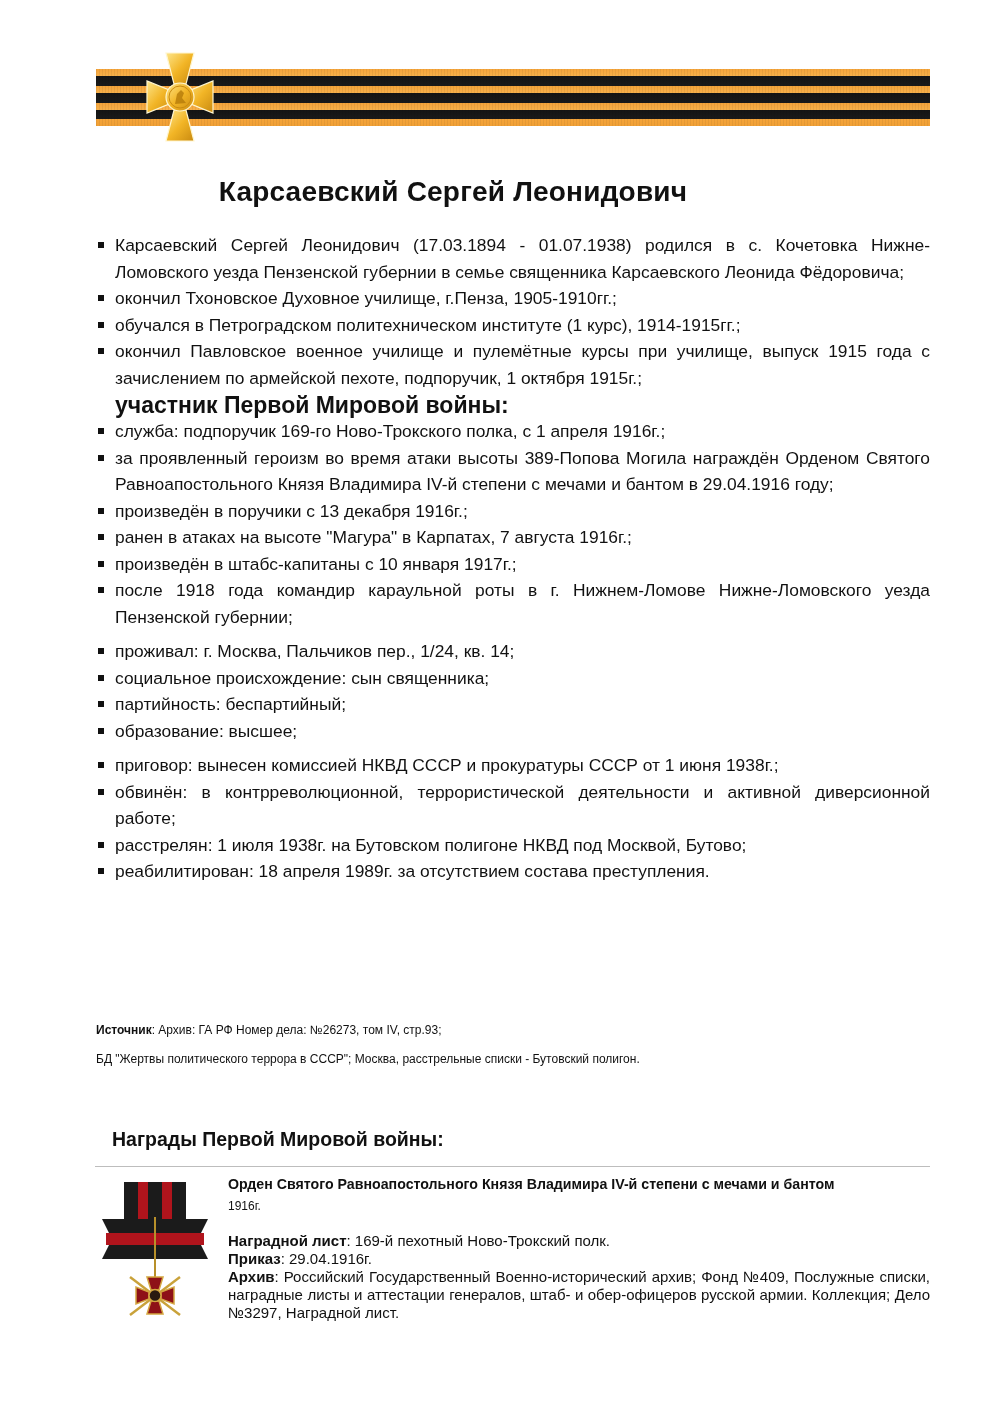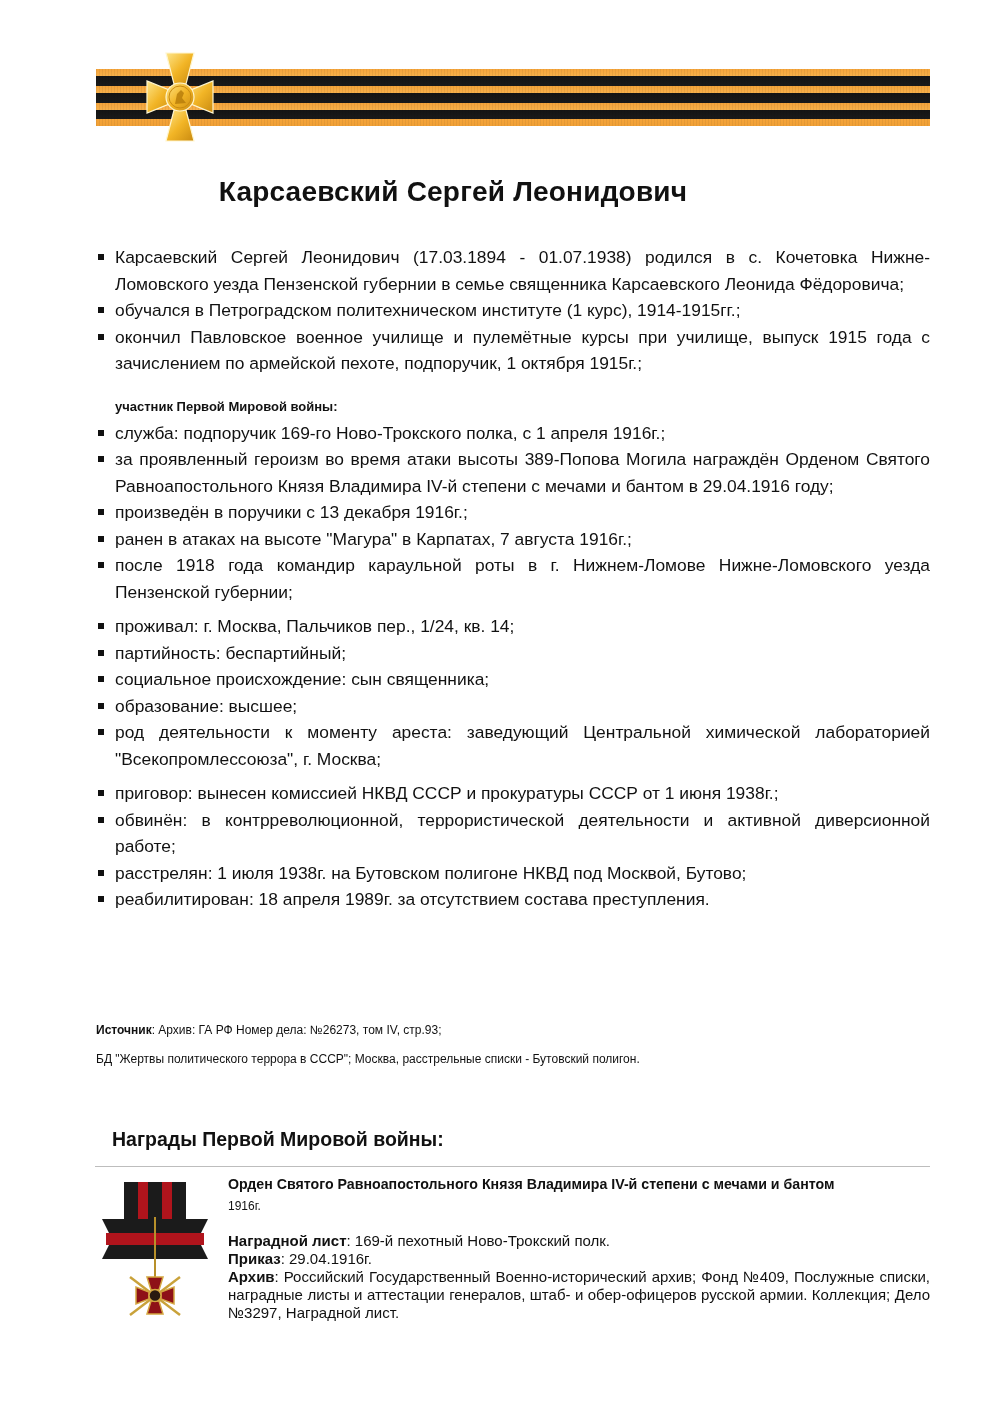--- a/index.html
+++ b/index.html
@@ -24,21 +24,21 @@
   .title { position: absolute; left: 0; width: 906px; top: 176px; text-align: center;
            font-weight: bold; font-size: 28px; letter-spacing: 0.2px; }
 
   
   .section { position: absolute; left: 96px; width: 834px; }
   ul.bullets { list-style: none; margin: 0; padding: 0; }
   ul.bullets li { position: relative; padding-left: 19px; font-size: 17.4px; line-height: 26.5px;
                   text-align: justify; }
   ul.bullets li::before { content: ""; position: absolute; left: 2px; top: 10px; width: 6px; height: 6px;
                   background: #111; }
-  .subhead { font-weight: bold; font-size: 13px; line-height: 26px; padding-left: 19px; margin-top: 17px; }
+  .subhead { font-weight: bold; font-size: 23px; line-height: 26px; padding-left: 19px; margin-top: 1px; }
   .gap { height: 8px; }
 
   
   .source { position: absolute; left: 96px; width: 840px; top: 1016px; font-size: 12px; line-height: 29px; }
   .source b { font-weight: bold; }
 
   
   .awards-title { position: absolute; left: 112px; top: 1128px; font-weight: bold; font-size: 19.5px; }
   .divider { position: absolute; left: 95px; top: 1166px; width: 835px; height: 1px; background: #bdbdbd; }
   .medal { position: absolute; left: 100px; top: 1177px; width: 110px; height: 140px; }
@@ -66,41 +66,42 @@
     <path d="M1 29 L1 61 L28 50 L28 40 Z"></path>
     <path d="M67 29 L67 61 L40 50 L40 40 Z"></path>
     <circle cx="34" cy="45" r="14"></circle>
   </g>
   <circle cx="34" cy="45" r="11" fill="none" stroke="#c98a10" stroke-width="1"></circle>
   <path d="M29 52 L31 42 L35 38 L38 41 L36 46 L40 51 Z" fill="#b47a0a" opacity="0.8"></path>
 </svg>
 
 <div class="title">Карсаевский Сергей Леонидович</div>
 
-<div class="section" style="top:244px;">
+<div class="section" style="top:232px;">
   <ul class="bullets">
     <li>Карсаевский Сергей Леонидович (17.03.1894 - 01.07.1938) родился в с. Кочетовка Нижне-Ломовского уезда Пензенской губернии в семье священника Карсаевского Леонида Фёдоровича;</li>
+    <li>окончил Тхоновское Духовное училище, г.Пенза, 1905-1910гг.;</li>
     <li>обучался в Петроградском политехническом институте (1 курс), 1914-1915гг.;</li>
     <li>окончил Павловское военное училище и пулемётные курсы при училище, выпуск 1915 года с зачислением по армейской пехоте, подпоручик, 1 октября 1915г.;</li>
   </ul>
   <div class="subhead">участник Первой Мировой войны:</div>
   <ul class="bullets">
     <li>служба: подпоручик 169-го Ново-Трокского полка, с 1 апреля 1916г.;</li>
     <li>за проявленный героизм во время атаки высоты 389-Попова Могила награждён Орденом Святого Равноапостольного Князя Владимира IV-й степени с мечами и бантом в 29.04.1916 году;</li>
     <li>произведён в поручики с 13 декабря 1916г.;</li>
     <li>ранен в атаках на высоте "Магура" в Карпатах, 7 августа 1916г.;</li>
+    <li>произведён в штабс-капитаны с 10 января 1917г.;</li>
     <li>после 1918 года командир караульной роты в г. Нижнем-Ломове Нижне-Ломовского уезда Пензенской губернии;</li>
   </ul>
   <div class="gap"></div>
   <ul class="bullets">
     <li>проживал: г. Москва, Пальчиков пер., 1/24, кв. 14;</li>
+    <li>социальное происхождение: сын священника;</li>
     <li>партийность: беспартийный;</li>
-    <li>социальное происхождение: сын священника;</li>
     <li>образование: высшее;</li>
-    <li>род деятельности к моменту ареста: заведующий Центральной химической лабораторией "Всекопромлессоюза", г. Москва;</li>
   </ul>
   <div class="gap"></div>
   <ul class="bullets">
     <li>приговор: вынесен комиссией НКВД СССР и прокуратуры СССР от 1 июня 1938г.;</li>
     <li>обвинён: в контрреволюционной, террористической деятельности и активной диверсионной работе;</li>
     <li>расстрелян: 1 июля 1938г. на Бутовском полигоне НКВД под Москвой, Бутово;</li>
     <li>реабилитирован: 18 апреля 1989г. за отсутствием состава преступления.</li>
   </ul>
 </div>
 

